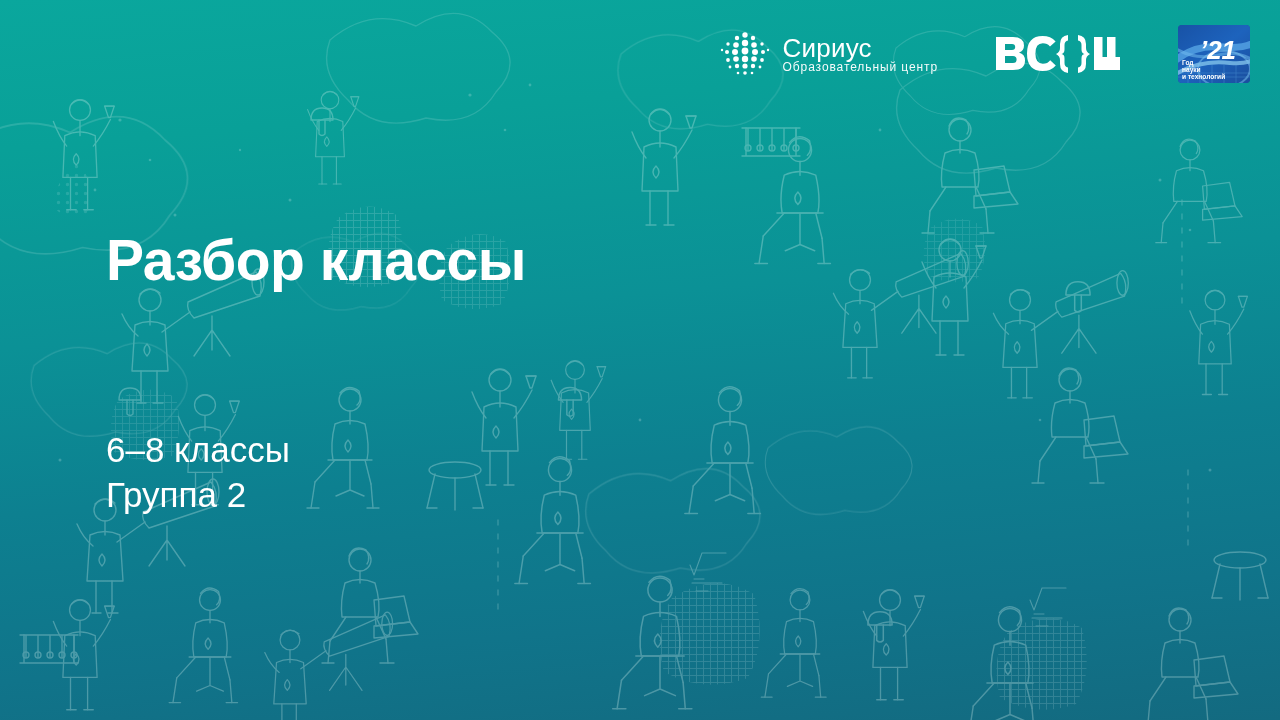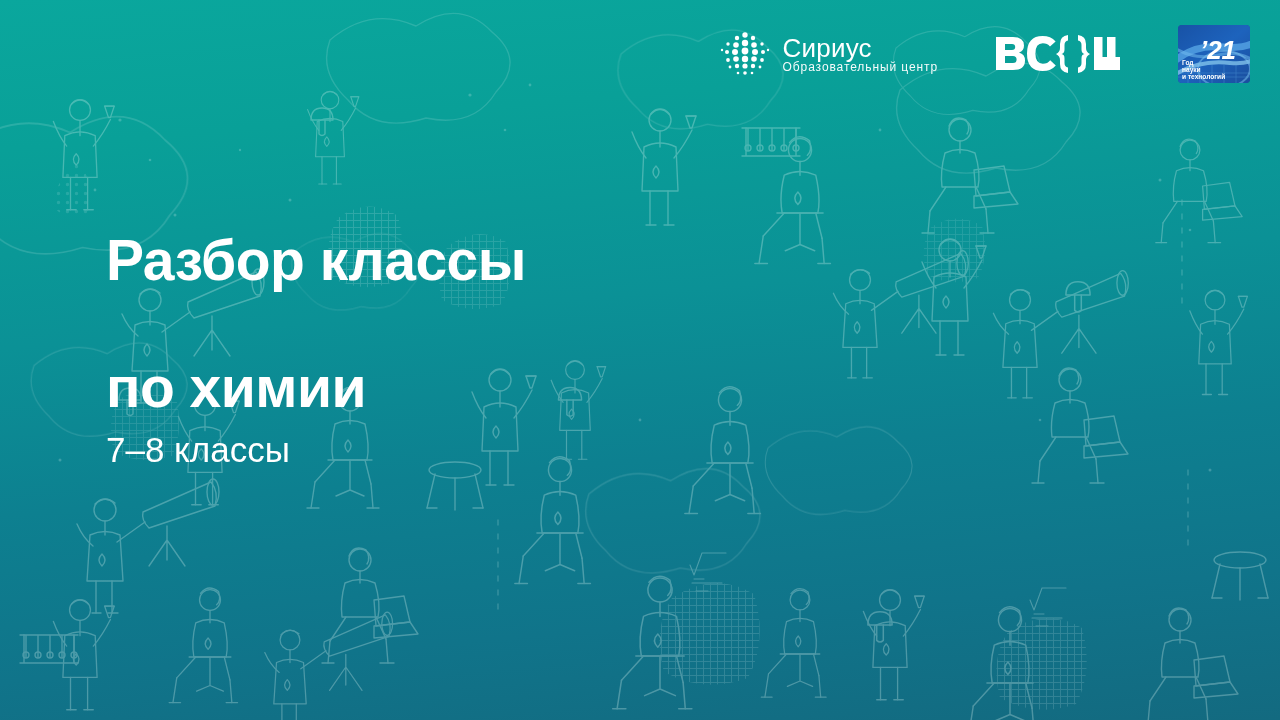--- a/index.html
+++ b/index.html
@@ -416,21 +416,21 @@
           <text x="4" y="54" font-family="'Liberation Sans', sans-serif" font-size="6.6" font-weight="700" fill="#ffffff">и технологий</text>
         </g>
       </svg>
     </div>
   </div>
 
   <div class="content">
 
     <h1 class="title">
       <span class="title-line">Разбор классы</span>
-      <span class="title-line">по химии</span>
     </h1>
 
     <div class="subtitle">
-      <span class="subtitle-line">7–8 классы</span>
+      <span class="subtitle-line">6–8 классы</span>
+      <span class="subtitle-line">Группа 2</span>
     </div>
 
   </div>
 </div>
 
 </body></html>

